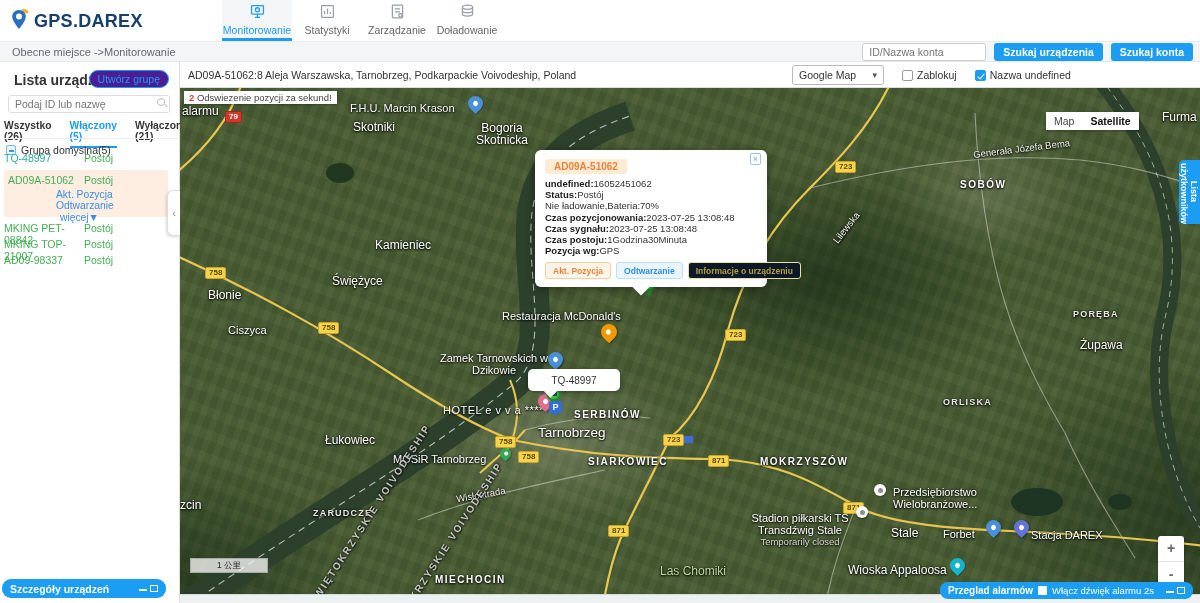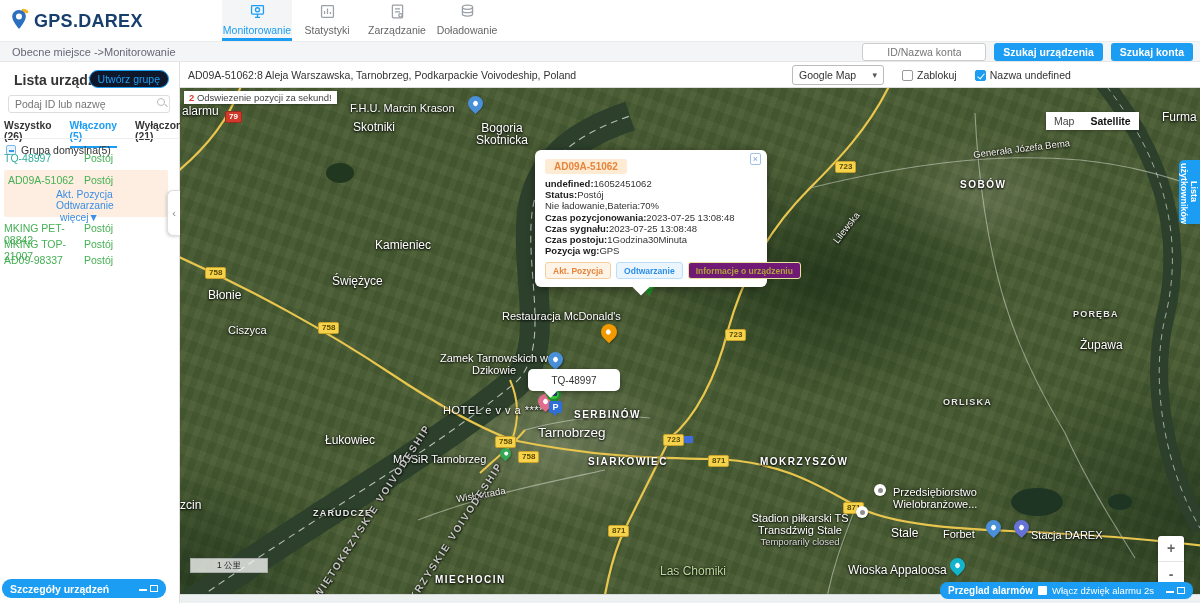--- a/index.html
+++ b/index.html
@@ -21,32 +21,32 @@
     font-size:11px; color:#555; }
   .acct .name { font-weight:bold; color:#333; }
   .badge0 { background:#e9e9e9; color:#8a8a8a; font-size:10px; padding:1px 6px; border-radius:2px; }
 
   
   .crumb-bar { height:21px; background:#f4f5f6; border-top:1px solid #ececec; border-bottom:1px solid #e6e6e6;
     position:relative; }
   .crumb { position:absolute; left:12px; top:4px; font-size:11px; color:#667; }
   .crumb-right { position:absolute; right:7px; top:1px; display:flex; gap:8px; align-items:center; }
   .acct-input { width:124px; height:18px; border:1px solid #ccc; border-radius:3px; font-size:10.5px;
-    padding:0 24px; color:#333; background:#fff; }
+    padding:0 6px; color:#333; background:#fff; }
   .btn-blue { height:18px; background:#1b9df3; color:#fff; border:none; border-radius:3px;
     font-size:10.5px; font-weight:bold; padding:0 9px; cursor:pointer; }
 
   
   .content { display:flex; height:541px; }
 
   
   .sb { width:180px; background:#fff; border-right:1px solid #e0e0e0; position:relative; }
   .sb-title { position:absolute; left:14px; top:10px; font-size:14px; font-weight:bold; color:#333; }
   .btn-outline { position:absolute; right:10px; top:8px; border:1px solid #1b9df3; color:#1b9df3;
-    background:#0f172a; border-radius:9px; font-size:10.5px; padding:2px 8px; cursor:pointer; }
+    background:#4c1d95; border-radius:9px; font-size:10.5px; padding:2px 8px; cursor:pointer; }
   .sb-search { position:absolute; left:8px; top:32px; width:162px; height:18px; }
   .sb-search input { width:100%; height:100%; border:1px solid #ddd; border-radius:3px;
     font-size:10.5px; padding:0 18px 0 6px; color:#333; }
   .mag { position:absolute; right:5px; top:4px; width:8px; height:8px; border:1.3px solid #bbb;
     border-radius:50%; }
   .mag::after { content:""; position:absolute; left:6px; top:6px; width:4px; height:1.3px;
     background:#bbb; transform:rotate(45deg); }
   .sb-tabs { position:absolute; left:4px; top:58px; display:flex; gap:18px; font-size:10.3px;
     font-weight:bold; color:#333;justify-content:space-between; }
   .sb-tab { cursor:pointer; padding-bottom:4px; }
@@ -171,21 +171,21 @@
     padding:2px 9px; font-size:10px; font-weight:bold; margin-bottom:4px; }
   .pop-close { position:absolute; right:6px; top:4px; color:#7aa7d9; font-size:9px; cursor:pointer; }
   .pop-close::after { content:"×"; border:1px solid #9fc3e8; border-radius:2px; padding:0 2px; }
   .prow { font-size:9.5px; line-height:11.2px; color:#333; }
   .prow b { color:#1c1c1c; }
   .pbtns { display:flex; gap:5px; margin-top:6px; }
   .pbtn { font-size:8.5px; font-weight:bold; border-radius:3px; padding:2.5px 7px; cursor:pointer;
     white-space:nowrap; }
   .pbtn.o { background:#fdf3e7; border:1px solid #f3cf9f; color:#e8853c; }
   .pbtn.b { background:#eaf5fd; border:1px solid #bcdff7; color:#2b8fe8; }
-  .pbtn.y { background:#701a75; border:1px solid #e8e2a0; color:#b0a23c; }
+  .pbtn.y { background:#0f172a; border:1px solid #e8e2a0; color:#b0a23c; }
 
   
   .notice { position:absolute; left:4px; top:3px; background:#fff; font-size:9.5px; color:#444;
     padding:1px 5px; z-index:40; box-shadow:0 1px 2px rgba(0,0,0,.3); }
   .notice b { color:#e03a2f; }
   .mtype { position:absolute; left:866px; top:8px; height:18px; background:#fff; display:flex;
     align-items:center; z-index:40; box-shadow:0 1px 3px rgba(0,0,0,.3); font-size:10.5px;margin-top:16px; }
   .mtype span { padding:0 8px; cursor:pointer; color:#444; }
   .mtype .on { font-weight:bold; color:#111; }
   .zoomctl { position:absolute; left:978px; top:448px; width:26px; height:50px; background:#fff;

